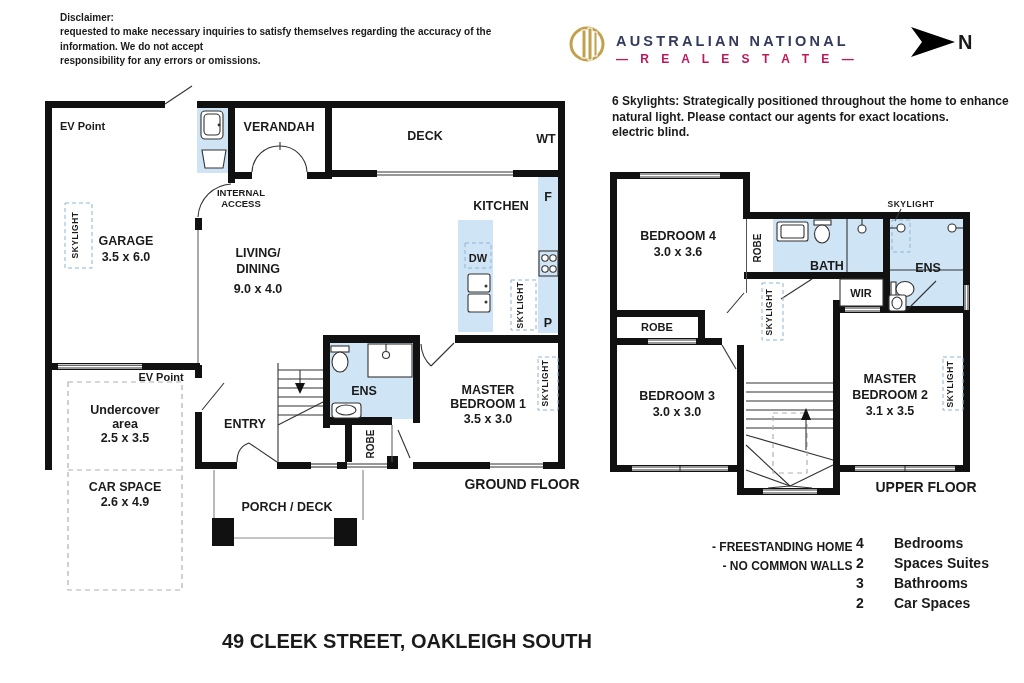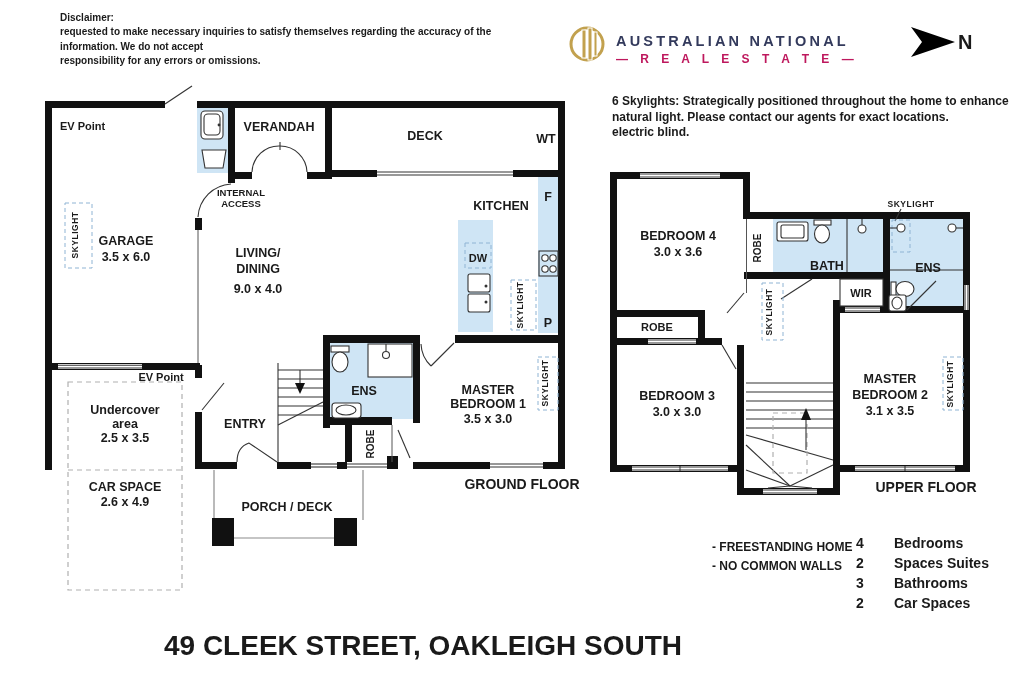--- a/index.html
+++ b/index.html
@@ -9,26 +9,26 @@
   
   #disclaimer{left:60px;top:11px;width:478px;font-size:10px;font-weight:bold;line-height:14.3px;}
   #brand{left:568px;top:22px;display:flex;align-items:flex-end;}
   #brand-text{margin-left:8px;}
   #brand-name{font-size:14.5px;font-weight:bold;letter-spacing:3.2px;color:#333a5c;white-space:nowrap;}
   #brand-tagline{font-size:12px;font-weight:bold;letter-spacing:4.5px;color:#be185d;white-space:nowrap;margin-top:3px;text-align:center;}
   #north{left:910px;top:26px;display:flex;align-items:center;}
   #north-label{font-size:20px;font-weight:bold;margin-left:2px;}
   #skynote{left:612px;top:94px;width:408px;font-size:12px;font-weight:bold;line-height:15.7px;}
   
-  #features{left:712px;top:538px;font-size:12px;font-weight:bold;line-height:19px;white-space:nowrap;}
+  #features{left:712px;top:538px;font-size:12px;font-weight:bold;line-height:19px;white-space:nowrap;text-align:right;}
   #stats{left:856px;top:533px;font-size:14px;font-weight:bold;line-height:20px;}
   .stat-row{display:flex;}
   .stat-num{width:18px;}
   .stat-label{margin-left:20px;}
-  #address{left:0;top:630px;width:814px;text-align:center;font-size:28px;font-weight:bold;padding-left:16px;}
+  #address{left:0;top:630px;width:814px;text-align:center;font-size:20px;font-weight:bold;}
   
   svg text{font-family:"Liberation Sans",sans-serif;font-weight:bold;fill:#1a1a1a;}
   .t12{font-size:12.5px;} .t11{font-size:11px;} .t14{font-size:14px;}
   .t95{font-size:9.5px;} .sky{font-size:8.5px;letter-spacing:0.5px;} .t10{font-size:10px;}
   .wall{fill:#111111;}
   .thin{stroke:#333;stroke-width:1.1;fill:none;}
   .thin2{stroke:#555;stroke-width:1;fill:none;}
   .gray{stroke:#8c8c8c;stroke-width:1.2;fill:none;}
   .blue{fill:#cfe5f5;}
   .dash{fill:none;stroke:#8fb4d4;stroke-width:1;stroke-dasharray:4 3;}

